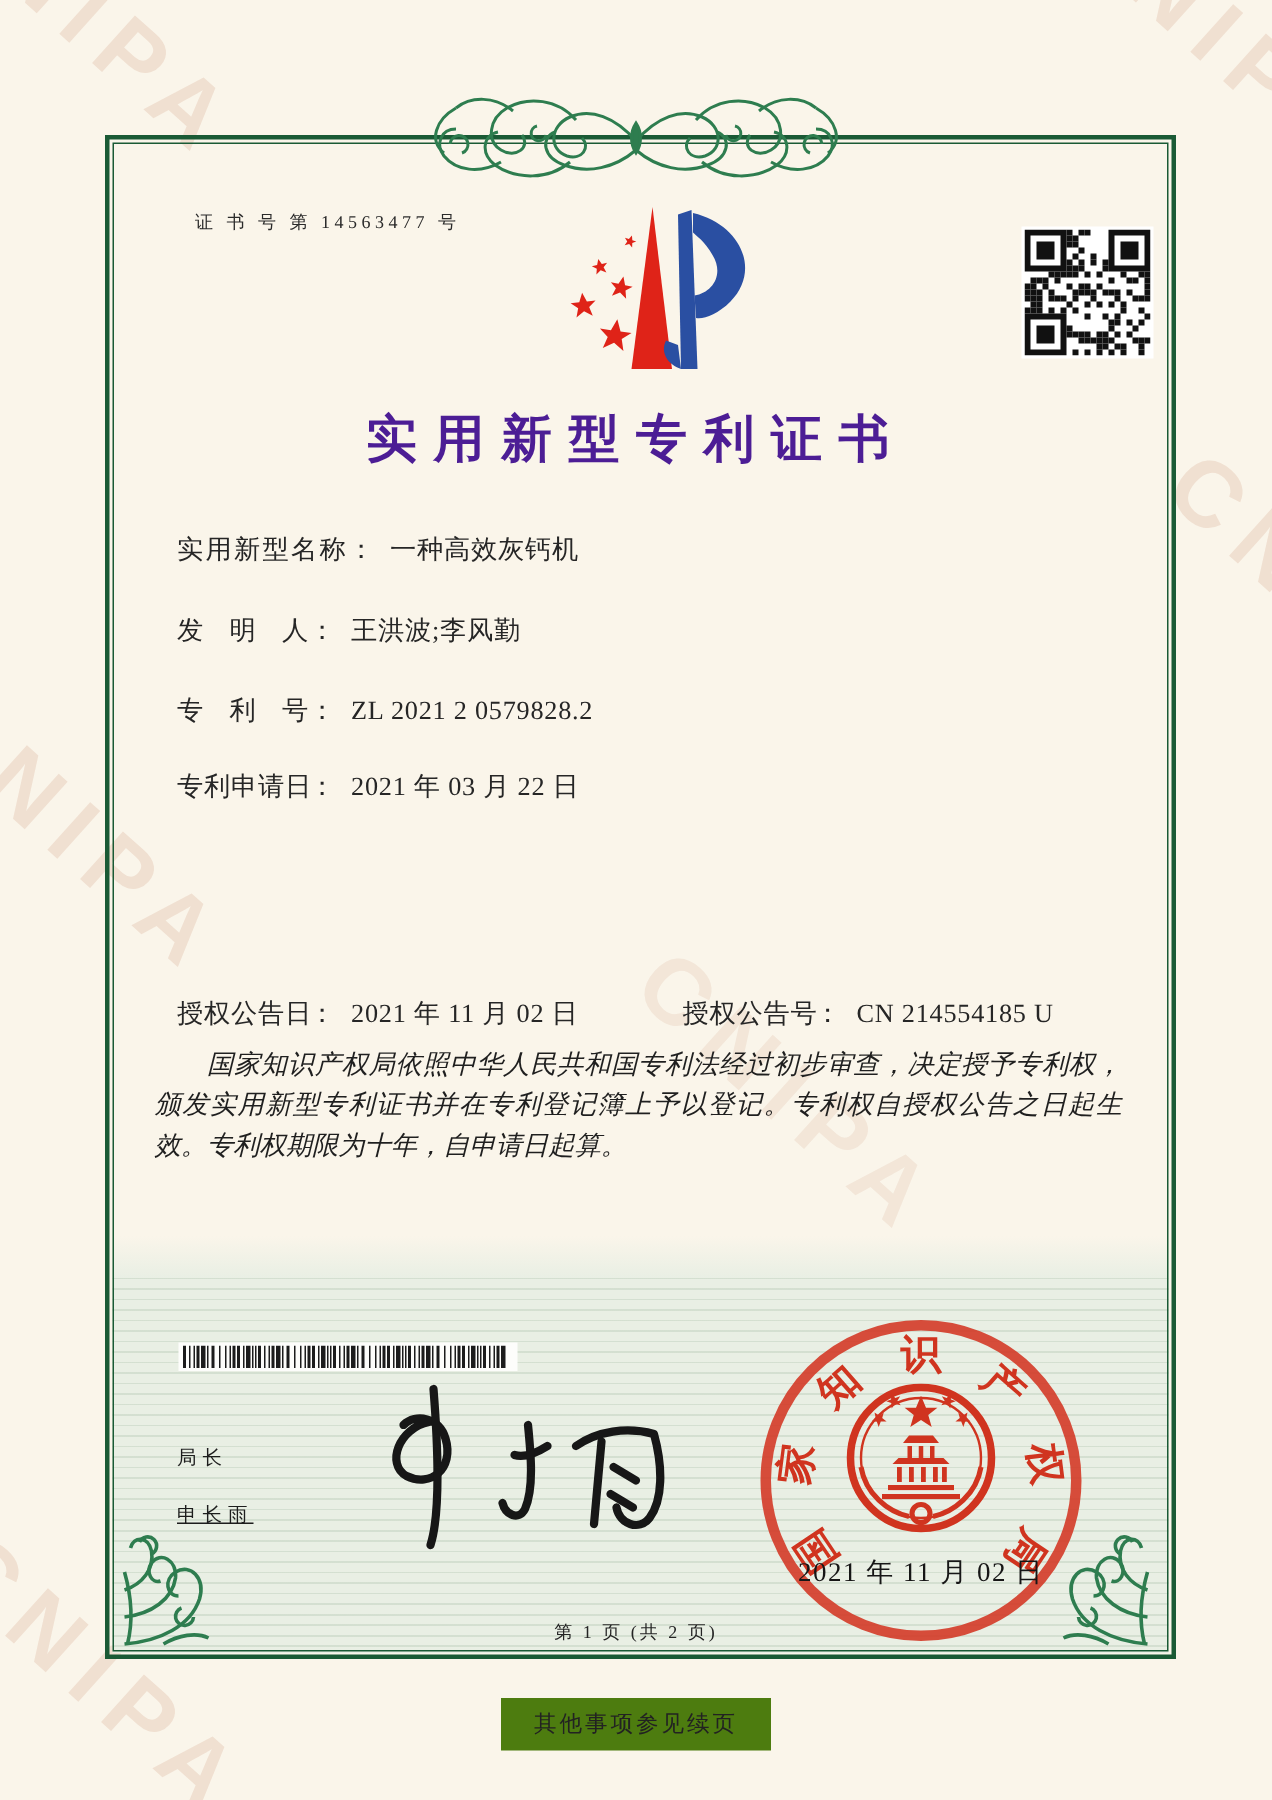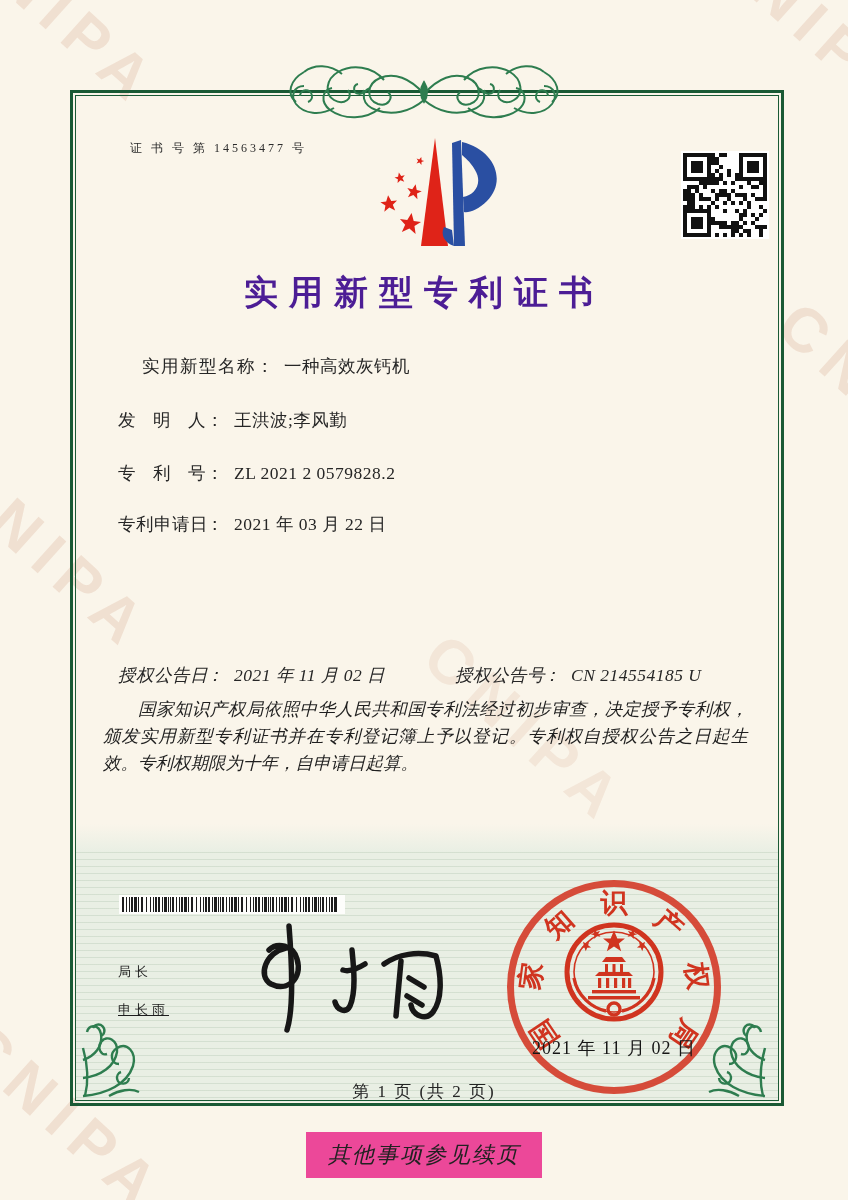--- a/index.html
+++ b/index.html
@@ -44,50 +44,50 @@
     font-size:12px;letter-spacing:3px;color:#2b2b2b;
   }
   .logo{position:absolute;left:348px;top:134px;z-index:4;}
   .qr{position:absolute;left:681px;top:151px;z-index:4;background:#fff;padding:2px;}
   .title{
     position:absolute;left:0;top:250px;width:100%;z-index:4;
     text-align:center;font-size:34px;font-weight:700;letter-spacing:11px;color:#4c1d95;margin-top:20px;
   }
   .field-row{position:absolute;left:118px;z-index:4;font-size:17.5px;letter-spacing:0.5px;white-space:nowrap;}
   .flabel{display:inline-block;width:88px;text-align:justify;text-align-last:justify;vertical-align:bottom;}
-  .flabel.wide{width:auto;letter-spacing:1.5px;margin-left:24px;}
+  .flabel.wide{width:auto;letter-spacing:1.5px;}
   .fval{margin-left:10px;}
   .r0{top:354px;} .r1{top:408px;} .r2{top:461px;} .r3{top:512px;}
-  .r4{top:562px;} .r5{top:613px;} .r6{top:663px;font-style:italic;}
+  .r4{top:562px;} .r5{top:613px;} .r6{top:663px;}
   .grant-pair{position:absolute;left:337px;top:0;}
   .body-text{
     position:absolute;left:103px;top:696px;width:645px;z-index:4;
     font-size:17.5px;line-height:27px;font-style:italic;color:#1f1f1f;
   }
   .body-text p{margin:0;text-indent:2em;text-align:justify;}
   .barcode{position:absolute;left:119px;top:895px;z-index:4;background:#fdfdfb;padding:2px 3px;font-size:0;}
   .director{position:absolute;left:118px;z-index:4;font-size:13px;letter-spacing:4px;color:#1d1d1d;}
   .d1{top:963px;} .d2{top:1001px;text-decoration:underline;}
   .signature{position:absolute;left:246px;top:916px;z-index:5;}
   .seal{position:absolute;left:507px;top:880px;width:214px;height:214px;z-index:4;}
   .seal-ring{position:absolute;inset:0;border:7px solid rgba(211,53,34,0.88);border-radius:50%;box-sizing:border-box;}
   .seal-chars{position:absolute;inset:0;color:#d0341f;font-weight:700;}
   .emblem{position:absolute;left:50%;top:36px;transform:translateX(-50%);}
   .seal-date{
     position:absolute;left:498px;top:1036px;width:232px;z-index:6;
     text-align:center;font-size:18px;letter-spacing:1px;color:#161616;
   }
   .page-footer{
     position:absolute;left:0;top:1080px;width:100%;z-index:5;
-    text-align:center;font-size:17px;letter-spacing:2px;color:#242424;
+    text-align:center;font-size:12px;letter-spacing:2px;color:#242424;
   }
   .continuation{
     position:absolute;left:50%;top:1132px;transform:translateX(-50%);z-index:4;
-    background:#ec4899;padding:8px 22px;
-    font-size:22px;font-style:italic;letter-spacing:2px;color:#222;
+    background:#4d7c0f;padding:8px 22px;
+    font-size:15px;letter-spacing:2px;color:#222;
   }
   svg{display:block;}
 </style>
 </head>
 <body>
 
 <div class="page">
 
   <div class="watermark wm1">CNIPA</div>
   <div class="watermark wm2">CNIPA</div>

